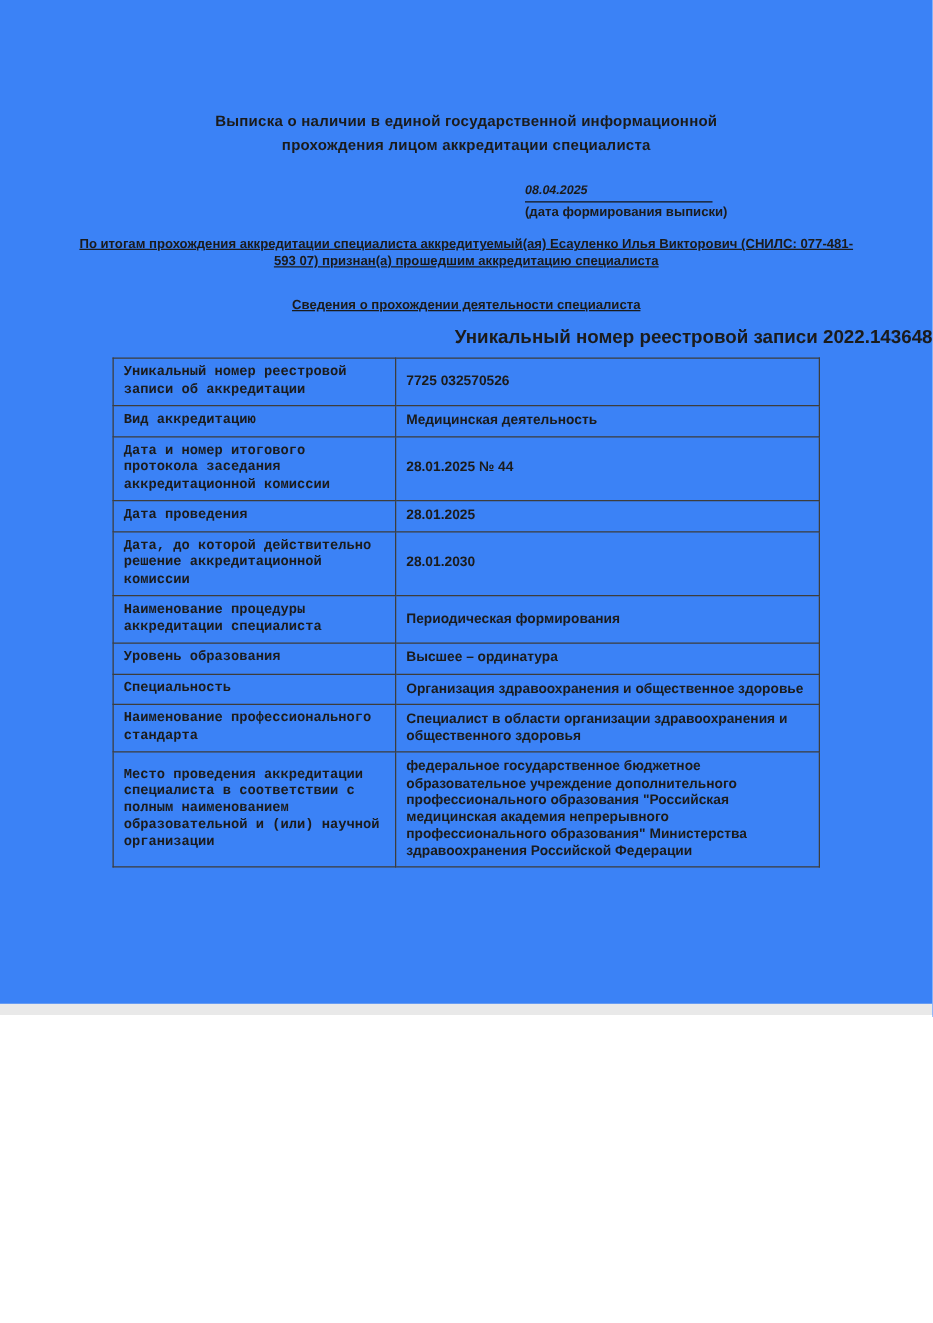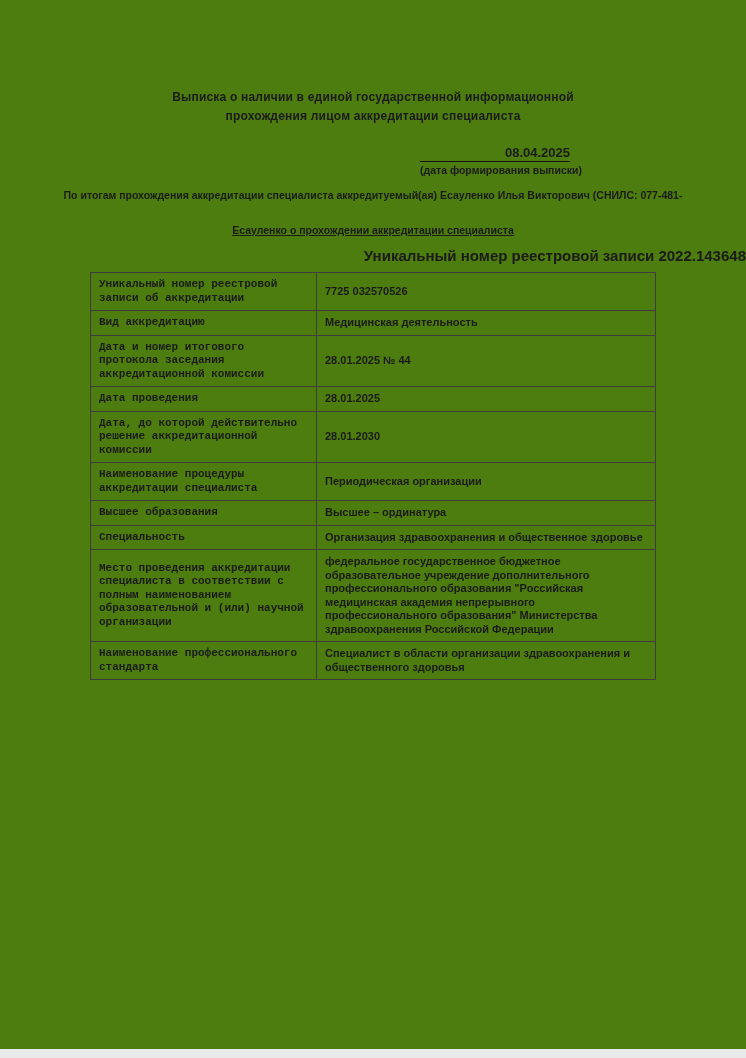--- a/index.html
+++ b/index.html
@@ -6,55 +6,57 @@
   html, body { width: 746px; height: 1058px; }
   body {
     font-family: "Liberation Sans", "DejaVu Sans", sans-serif;
     font-weight: bold;
     color: #1b1b1b;
     background: #ffffff;
   }
   .page {
     position: relative;
     width: 746px;
-    height: 1058px;
-    background: #4d7c0f;
+    height: 812px;
+    background: #3b82f6;
     overflow: hidden;
   }
   .doc-title {
     margin: 88px auto 0;
     width: 560px;
     text-align: center;
     font-size: 12px;
     line-height: 19px;
     letter-spacing: 0.2px;
   }
   .date-block {
     width: 150px;
     margin: 20px 176px 0 auto;
   }
   .date-value {
-    font-size: 13px;
+    font-size: 10px;
     line-height: 13px;
-    text-align: right;
+    text-align: left;
     padding-bottom: 2px;
     border-bottom: 1.5px solid #151515;
+    font-style: italic;
   }
   .date-caption {
     font-size: 10.5px;
     line-height: 13px;
     margin-top: 2px;
     white-space: nowrap;
   }
   .summary {
     margin: 11px auto 0;
     width: 620px;
     text-align: center;
     font-size: 10.5px;
     line-height: 14px;
+    text-decoration: underline;
   }
   .section-heading {
     margin-top: 22px;
     text-align: center;
     font-size: 10.5px;
     line-height: 13px;
     text-decoration: underline;
   }
   .registry-number {
     margin-top: 10px;
@@ -96,23 +98,24 @@
     <div>прохождения лицом аккредитации специалиста</div>
   </div>
 
   <div class="date-block">
     <div class="date-value">08.04.2025</div>
     <div class="date-caption">(дата формирования выписки)</div>
   </div>
 
   <div class="summary">
     <div>По итогам прохождения аккредитации специалиста аккредитуемый(ая) Есауленко Илья Викторович (СНИЛС: 077-481-</div>
+    <div>593 07) признан(а) прошедшим аккредитацию специалиста</div>
   </div>
 
-  <div class="section-heading">Есауленко о прохождении аккредитации специалиста</div>
+  <div class="section-heading">Сведения о прохождении деятельности специалиста</div>
 
   <div class="registry-number">Уникальный номер реестровой записи 2022.143648</div>
 
   <table class="acc-table">
     <tbody>
       <tr>
         <td class="cell-label">Уникальный номер реестровой записи об аккредитации</td>
         <td class="cell-value">7725 032570526</td>
       </tr>
       <tr>
@@ -126,36 +129,36 @@
       <tr>
         <td class="cell-label">Дата проведения</td>
         <td class="cell-value">28.01.2025</td>
       </tr>
       <tr>
         <td class="cell-label">Дата, до которой действительно решение аккредитационной комиссии</td>
         <td class="cell-value">28.01.2030</td>
       </tr>
       <tr>
         <td class="cell-label">Наименование процедуры аккредитации специалиста</td>
-        <td class="cell-value">Периодическая организации</td>
+        <td class="cell-value">Периодическая формирования</td>
       </tr>
       <tr>
-        <td class="cell-label">Высшее образования</td>
+        <td class="cell-label">Уровень образования</td>
         <td class="cell-value">Высшее – ординатура</td>
       </tr>
       <tr>
         <td class="cell-label">Специальность</td>
         <td class="cell-value">Организация здравоохранения и общественное здоровье</td>
       </tr>
       <tr>
+        <td class="cell-label">Наименование профессионального стандарта</td>
+        <td class="cell-value">Специалист в области организации здравоохранения и общественного здоровья</td>
+      </tr>
+      <tr>
         <td class="cell-label">Место проведения аккредитации специалиста в соответствии с полным наименованием образовательной и (или) научной организации</td>
         <td class="cell-value">федеральное государственное бюджетное образовательное учреждение дополнительного профессионального образования "Российская медицинская академия непрерывного профессионального образования" Министерства здравоохранения Российской Федерации</td>
-      </tr>
-      <tr>
-        <td class="cell-label">Наименование профессионального стандарта</td>
-        <td class="cell-value">Специалист в области организации здравоохранения и общественного здоровья</td>
       </tr>
     </tbody>
   </table>
 
   <div class="bottom-bar"></div>
 
 </div>
 
 </body></html>

